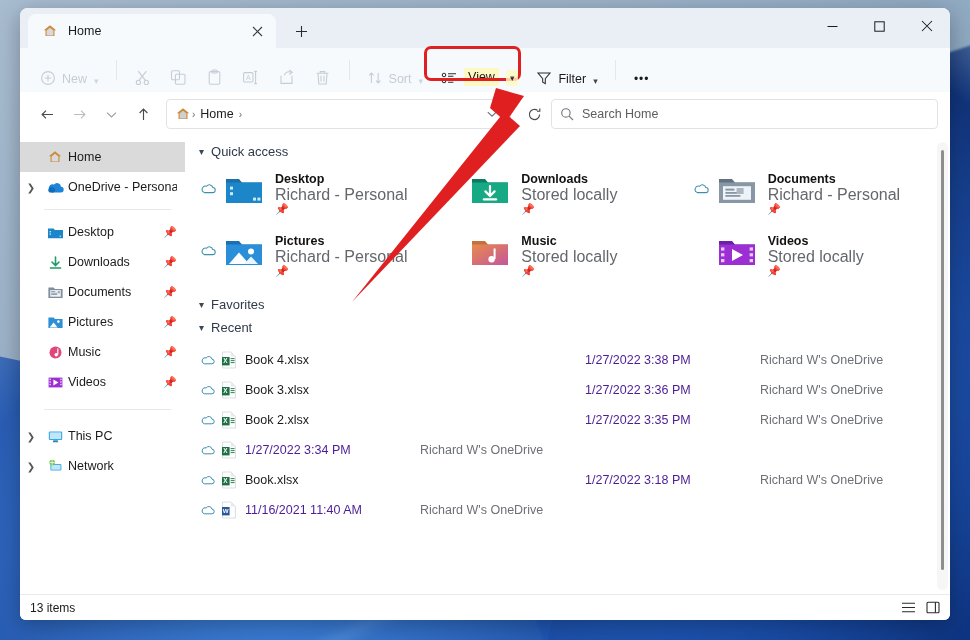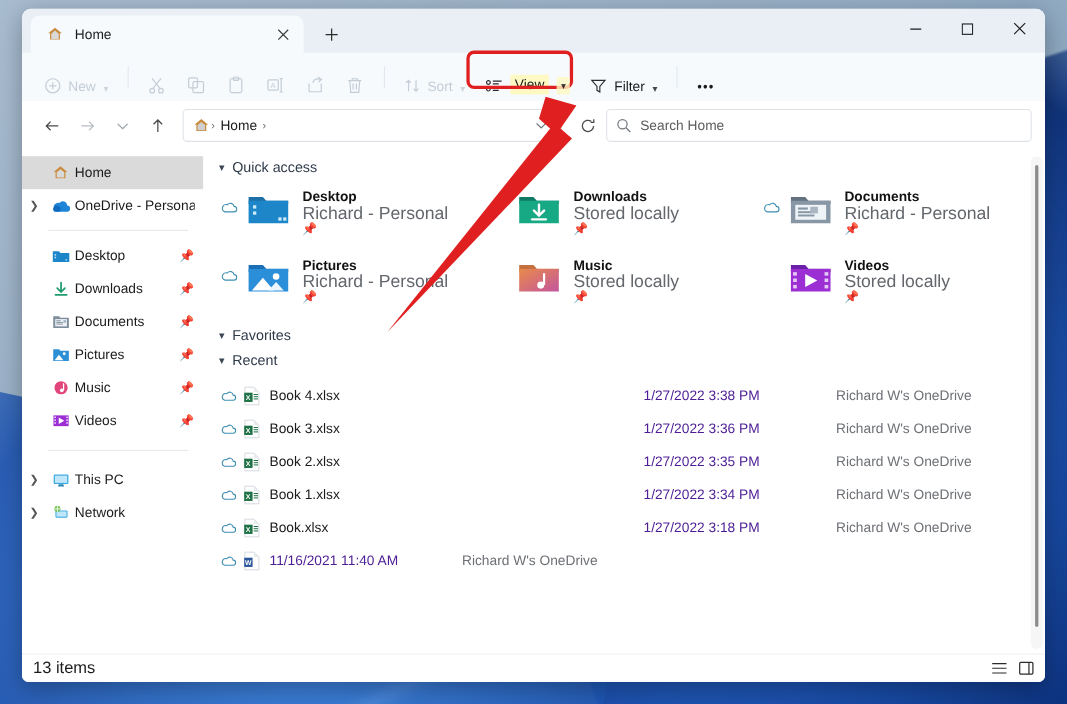--- a/index.html
+++ b/index.html
@@ -265,21 +265,21 @@
     background: #8d8d8d; border-radius: 2px;
   }
 
   
   .statusbar {
     height: 26px; flex: 0 0 26px;
     border-top: 1px solid #e8ebee;
     display: flex; align-items: center;
     padding: 0 10px;
     background: #fff;
-    font-size: 15px; color: #1b1b1b;
+    font-size: 12px; color: #1b1b1b;
   }
   .status-spacer { flex: 1; }
   .viewtoggle { display: flex; gap: 10px; color: #2b2b2b; }
 
   
   #annot { position: absolute; inset: 0; pointer-events: none; }
 </style>
 </head>
 <body>
 
@@ -871,21 +871,20 @@
               <svg class="svgic" width="16" height="18" viewBox="0 0 16 18">
                 <path d="M1.6 1 h8.2 l4.6 4.4 V17 H1.6z" fill="#ffffff" stroke="#cfd4d9" stroke-width=".8"></path>
                 <path d="M9.8 1 L14.4 5.4 H9.8z" fill="#e7ebee"></path>
                 <rect x="1" y="6" width="7.6" height="8.4" fill="#1e7145"></rect>
                 <text x="2.3" y="12.4" font-size="6.4" fill="#ffffff" font-family="Liberation Sans, sans-serif" font-weight="bold">X</text>
                 <rect x="9.6" y="7.2" width="4" height="0.9" fill="#1e7145"></rect>
                 <rect x="9.6" y="9.2" width="4" height="0.9" fill="#1e7145"></rect>
                 <rect x="9.6" y="11.2" width="4" height="0.9" fill="#1e7145"></rect>
               </svg>
             </span>
-            <span class="rr-name">Book 1.xlsx</span>
             <span class="rr-date">1/27/2022 3:34 PM</span>
             <span class="rr-loc">Richard W's OneDrive</span>
           </div>
 
           <div class="recent-row">
             <span class="rr-cloud">
               <svg class="svgic" width="14" height="10" viewBox="0 0 14 10" stroke="#3d8fb0" stroke-width="1" fill="none">
                 <path d="M3.2 8.8 h7.6 a2.3 2.3 0 0 0 .2-4.6 A3.2 3.2 0 0 0 5.2 2.9 A2.7 2.7 0 0 0 3.2 8.8z"></path>
               </svg>
             </span>

